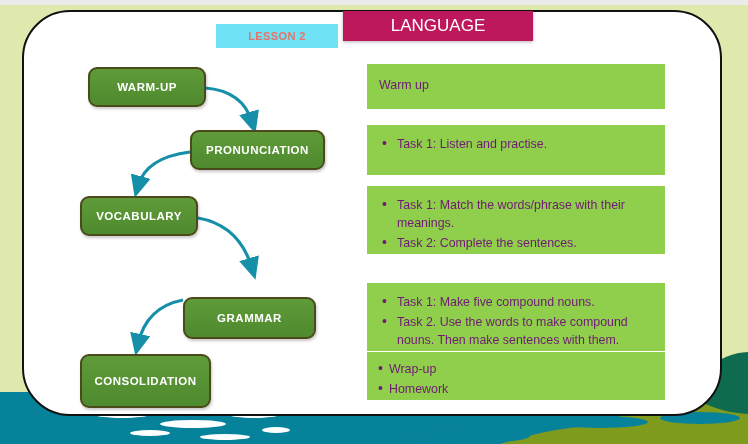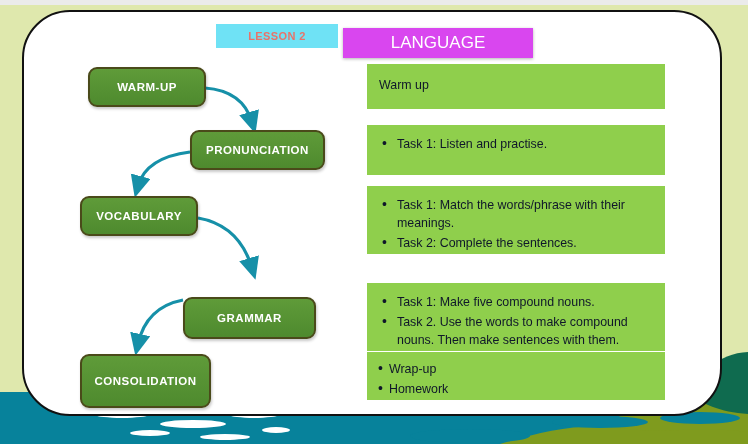--- a/index.html
+++ b/index.html
@@ -76,23 +76,23 @@
     color: #e8736a;
     font-size: 11px;
     font-weight: bold;
     letter-spacing: 0.4px;
     display: flex;
     align-items: center;
     justify-content: center;
   }
   .language-badge {
     position: absolute;
-    left: 343px; top: 28px;
+    left: 343px; top: 11px;
     width: 190px; height: 30px;
-    background: #d946ef;
+    background: #be185d;
     color: #ffffff;
     font-size: 17px;
     display: flex;
     align-items: center;
     justify-content: center;
     box-shadow: 0 1px 3px rgba(0,0,0,0.30);
   }
 
   
   .flow-box {
@@ -119,21 +119,21 @@
     left: 0; top: 0;
     width: 748px; height: 444px;
     pointer-events: none;
   }
 
   
   .panel {
     position: absolute;
     background: #8fcf4c;
     box-sizing: border-box;
-    color: #0f172a;
+    color: #701a75;
     font-size: 12.4px;
     line-height: 18px;
   }
   .panel .plain {
     padding: 12px 0 0 12px;
   }
   .panel ul {
     margin: 0;
     padding: 10px 10px 0 30px;
     list-style: none;

